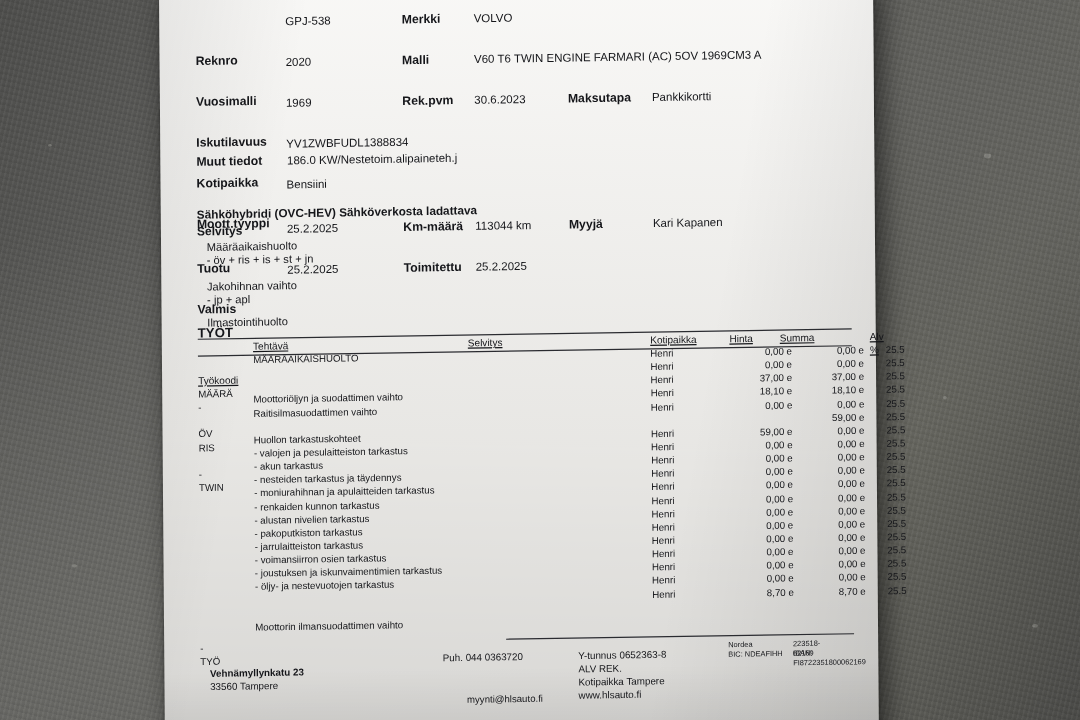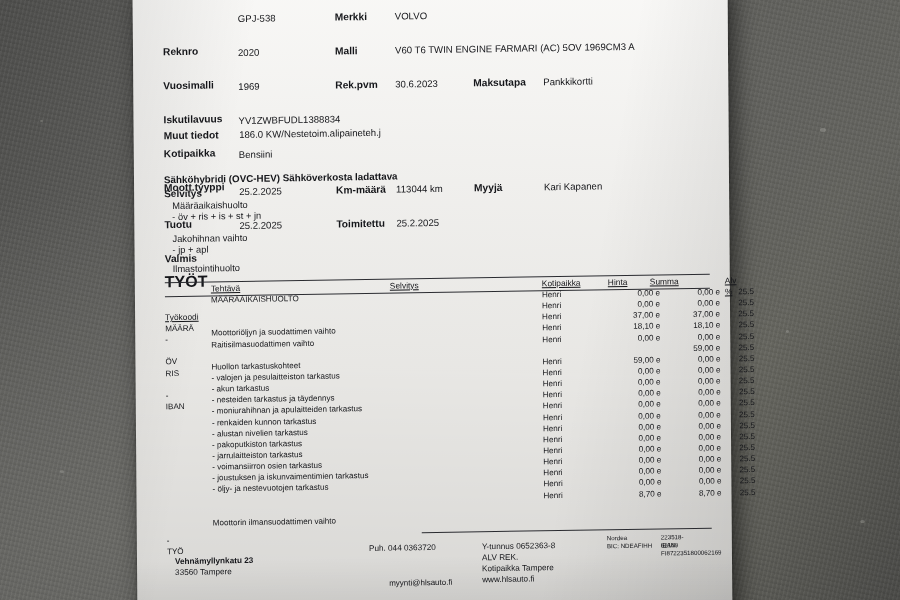--- a/index.html
+++ b/index.html
@@ -80,21 +80,21 @@
   .c4 { left: 232px; }
   .c5 { left: 310px; }
   .c6 { left: 380px; }
 
   #muut { position: absolute; left: 30px; top: 140px; }
   #hybrid { position: absolute; left: 30px; top: 184px; }
   #selvitys { position: absolute; left: 30px; top: 198px; }
   .sel-line { position: absolute; left: 38px; font-size: 9.3px; }
 
   
-  #tyot-title { position: absolute; left: 30px; top: 282px; font-weight: bold; font-size: 16px; }
+  #tyot-title { position: absolute; left: 30px; top: 282px; font-weight: bold; font-size: 11px; }
   #table { position: absolute; left: 30px; top: 294px; width: 545px; font-size: 8.2px; }
   .thead { position: relative; height: 12px; }
   .th { position: absolute; text-decoration: underline; font-size: 8.4px; }
   .tr { position: relative; height: 11.15px; }
   .cell { position: absolute; font-size: 8.1px; }
   .k { left: 0; width: 44px; margin-top: 28px; }
   .t { left: 46px; width: 175px; }
   .s { left: 225px; width: 150px; }
   .p { left: 377px; width: 62px; }
   .h { left: 443px; width: 52px; text-align: right; }
@@ -277,21 +277,21 @@
           <div class="tr">
             <span class="cell k">-</span>
             <span class="cell t">Huollon tarkastuskohteet</span>
             <span class="cell s"></span>
             <span class="cell p">Henri</span>
             <span class="cell h">59,00 e</span>
             <span class="cell sum">0,00 e</span>
             <span class="cell alv">25.5</span>
           </div>
           <div class="tr">
-            <span class="cell k">IBAN</span>
+            <span class="cell k">TWIN</span>
             <span class="cell t">- valojen ja pesulaitteiston tarkastus</span>
             <span class="cell s"></span>
             <span class="cell p">Henri</span>
             <span class="cell h">0,00 e</span>
             <span class="cell sum">0,00 e</span>
             <span class="cell alv">25.5</span>
           </div>
           <div class="tr">
             <span class="cell k"></span>
             <span class="cell t">- akun tarkastus</span>

